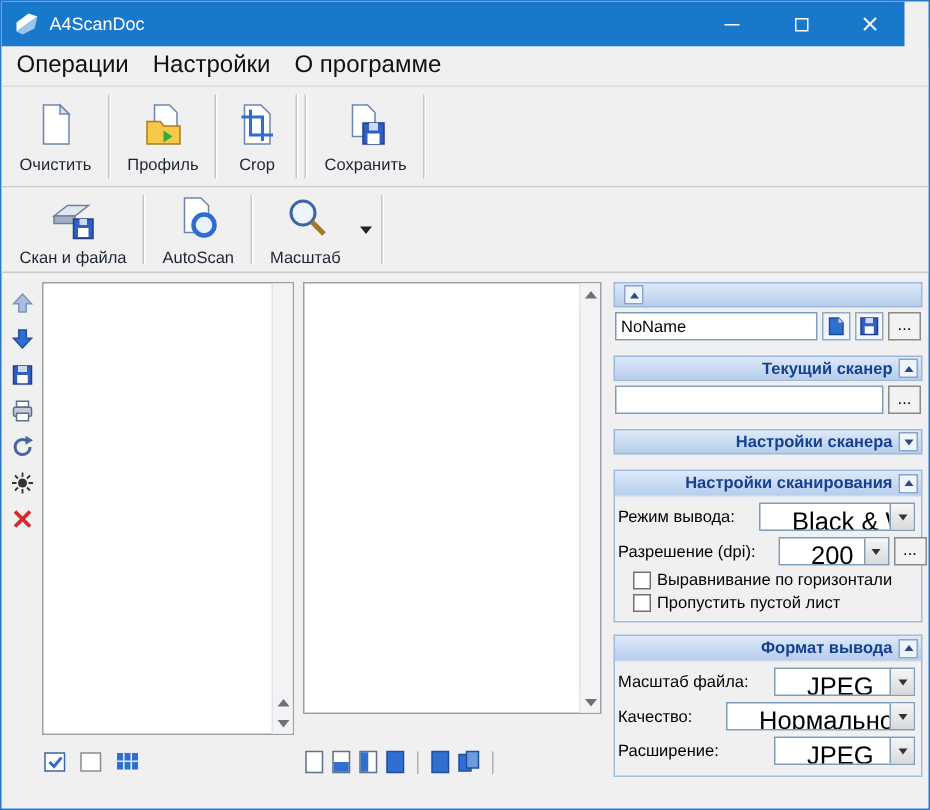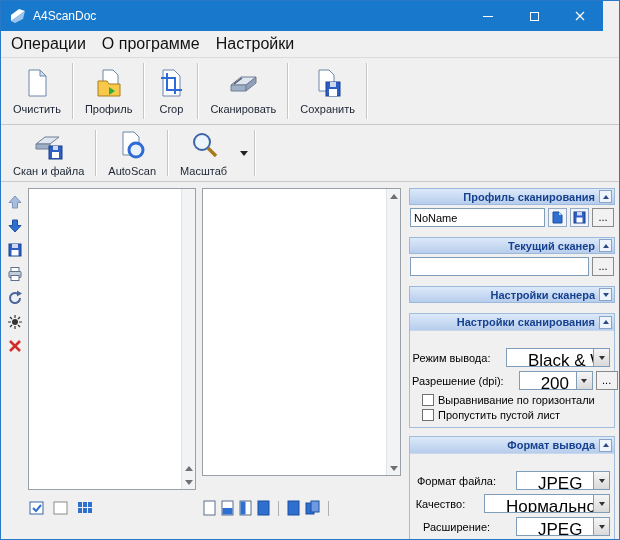--- a/index.html
+++ b/index.html
@@ -54,23 +54,23 @@
   .collapse-btn{width:13px;height:13px;border:1px solid #8aa4c6;background:#eef4fb;display:flex;align-items:center;justify-content:center;cursor:pointer;flex:0 0 auto}
   .car-up{width:0;height:0;border-left:3px solid transparent;border-right:3px solid transparent;border-bottom:4px solid #2a4a80;display:block}
   .car-dn{width:0;height:0;border-left:3px solid transparent;border-right:3px solid transparent;border-top:4px solid #2a4a80;display:block}
 
   .prow{display:flex;align-items:center;gap:3px;margin:0 1px 10px}
   .field{flex:1;height:19px;border:1px solid #7f9db9;background:#fff;font-family:inherit;font-size:11px;padding:0 3px;min-width:0}
   .mini-btn{width:19px;height:19px;border:1px solid #94a8c4;background:#f2f6fb;display:flex;align-items:center;justify-content:center;padding:0;cursor:pointer;flex:0 0 auto}
   .dots-btn{width:22px;height:19px;border:1px solid #8a8a8a;background:#f2f2f2;font-size:11px;line-height:1;cursor:pointer;font-family:inherit;flex:0 0 auto}
 
   .groupbox{border:1px solid #a2bcdc;margin-bottom:8px;padding-bottom:3px;background:#f0f0f0}
-  .groupbox > .sec-header{border:none;border-bottom:1px solid #c7d8ee;margin-bottom:17px}
+  .groupbox > .sec-header{border:none;border-bottom:1px solid #c7d8ee;margin-bottom:4px}
   .frow{display:flex;align-items:center;margin:4px 4px 4px 2px}
-  .flabel{flex:1;font-size:11px;text-align:center;padding-right:15px;color:#000;white-space:nowrap}
+  .flabel{flex:1;font-size:11px;text-align:left;padding-right:15px;color:#000;white-space:nowrap}
   .combo{display:flex;height:19px;border:1px solid #7f9db9;background:#fff;cursor:pointer;flex:0 0 auto}
   .combo-val{flex:1;font-size:17px;padding:2px 21px;white-space:nowrap;overflow:hidden;min-width:0}
   .combo-dd{width:16px;border-left:1px solid #7f9db9;background:linear-gradient(#f6f6f6,#d9d9d9);display:flex;align-items:center;justify-content:center;flex:0 0 auto}
   .combo-dd i{width:0;height:0;border-left:3.5px solid transparent;border-right:3.5px solid transparent;border-top:4px solid #333;display:block}
   .cb-row{display:flex;align-items:center;gap:4px;margin:3px 4px 3px 12px;cursor:pointer}
   .cb{width:12px;height:12px;border:1px solid #707070;background:#fff;display:inline-block;flex:0 0 auto}
   .cb-label{font-size:11px;white-space:nowrap}
 </style>
 </head>
 <body>
@@ -95,22 +95,22 @@
       <div class="winbtn">
         <svg width="10" height="10" viewBox="0 0 10 10">
             <path d="M1 1l8 8M9 1L1 9" stroke="#fff" stroke-width="1.3"></path>
           </svg>
       </div>
     </div>
   </div>
 
   <div class="menubar">
     <span class="menu-item">Операции</span>
+    <span class="menu-item">Настройки</span>
     <span class="menu-item">О программе</span>
-    <span class="menu-item">Настройки</span>
   </div>
 
   <div class="toolbar tb1">
     <button class="tbtn">
       <span>
         <svg width="30" height="30" viewBox="0 0 30 30">
             <path d="M7 2h11l6 6v20H7z" fill="#fff" stroke="#6b86ab"></path>
             <path d="M18 2l6 6h-6z" fill="#d7e2f0" stroke="#6b86ab"></path>
           </svg>
       </span>
@@ -132,31 +132,20 @@
       <span>
         <svg width="30" height="30" viewBox="0 0 30 30">
             <path d="M7 2h11l6 6v20H7z" fill="#fff" stroke="#6b86ab"></path>
             <path d="M11 5v17h15" stroke="#2e6bd4" fill="none" stroke-width="2"></path>
             <path d="M5 10h14v16" stroke="#2e6bd4" fill="none" stroke-width="2"></path>
           </svg>
       </span>
       <span>Crop</span>
     </button>
     <div class="tsep"></div>
-    <button class="tbtn">
-      <span>
-        <svg width="30" height="30" viewBox="0 0 30 30">
-            <path d="M3 17l10-8h15l-10 8z" fill="#dfe6ef" stroke="#6f7f96"></path>
-            <path d="M3 17h15v6H3z" fill="#9fb0c6" stroke="#6f7f96"></path>
-            <path d="M18 17l10-8v6l-10 8z" fill="#8fa0b8" stroke="#6f7f96"></path>
-            <path d="M6 16l8-6" stroke="#46536a" stroke-width="1.4"></path>
-          </svg>
-      </span>
-      <span>Сканировать</span>
-    </button>
     <div class="tsep"></div>
     <button class="tbtn">
       <span>
         <svg width="30" height="30" viewBox="0 0 30 30">
             <path d="M6 2h10l5 5v16H6z" fill="#fff" stroke="#6b86ab"></path>
             <rect x="13" y="14" width="14" height="14" fill="#2f5fc4" stroke="#1d3f8c"></rect>
             <rect x="17" y="14" width="6" height="5" fill="#cdd9ee"></rect>
             <rect x="16" y="21" width="8" height="7" fill="#fff"></rect>
           </svg>
       </span>
@@ -332,21 +321,20 @@
             <rect x="1" y="3" width="8" height="11" fill="#2f6fd0" stroke="#1d4fa0"></rect>
             <rect x="6" y="1" width="8" height="11" fill="#6f9ae0" stroke="#1d4fa0"></rect>
           </svg>
       </button>
       <span class="vsep-sm"></span>
     </div>
 
     <div class="right-panel">
 
       <div class="sec-header">
-        <span class="sec-title">Профиль сканирования</span>
         <span class="collapse-btn">
             <i class="car-up"></i>
           </span>
       </div>
       <div class="prow">
         <input class="field" value="NoName" style="">
         <button class="mini-btn">
           <svg width="13" height="13" viewBox="0 0 13 13">
               <path d="M2 1h6l3 3v8H2z" fill="#2f6fd0" stroke="#1d4fa0"></path>
               <path d="M8 1l3 3H8z" fill="#cdd9ee"></path>
@@ -417,21 +405,21 @@
       </div>
 
       <div class="groupbox">
         <div class="sec-header">
           <span class="sec-title">Формат вывода</span>
           <span class="collapse-btn">
               <i class="car-up"></i>
             </span>
         </div>
         <div class="frow">
-          <span class="flabel">Формат файла:</span>
+          <span class="flabel">Масштаб файла:</span>
           <div class="combo" style="width:94px">
             <span class="combo-val">JPEG</span>
             <span class="combo-dd">
                 <i></i>
               </span>
           </div>
         </div>
         <div class="frow">
           <span class="flabel">Качество:</span>
           <div class="combo" style="width:126px">

